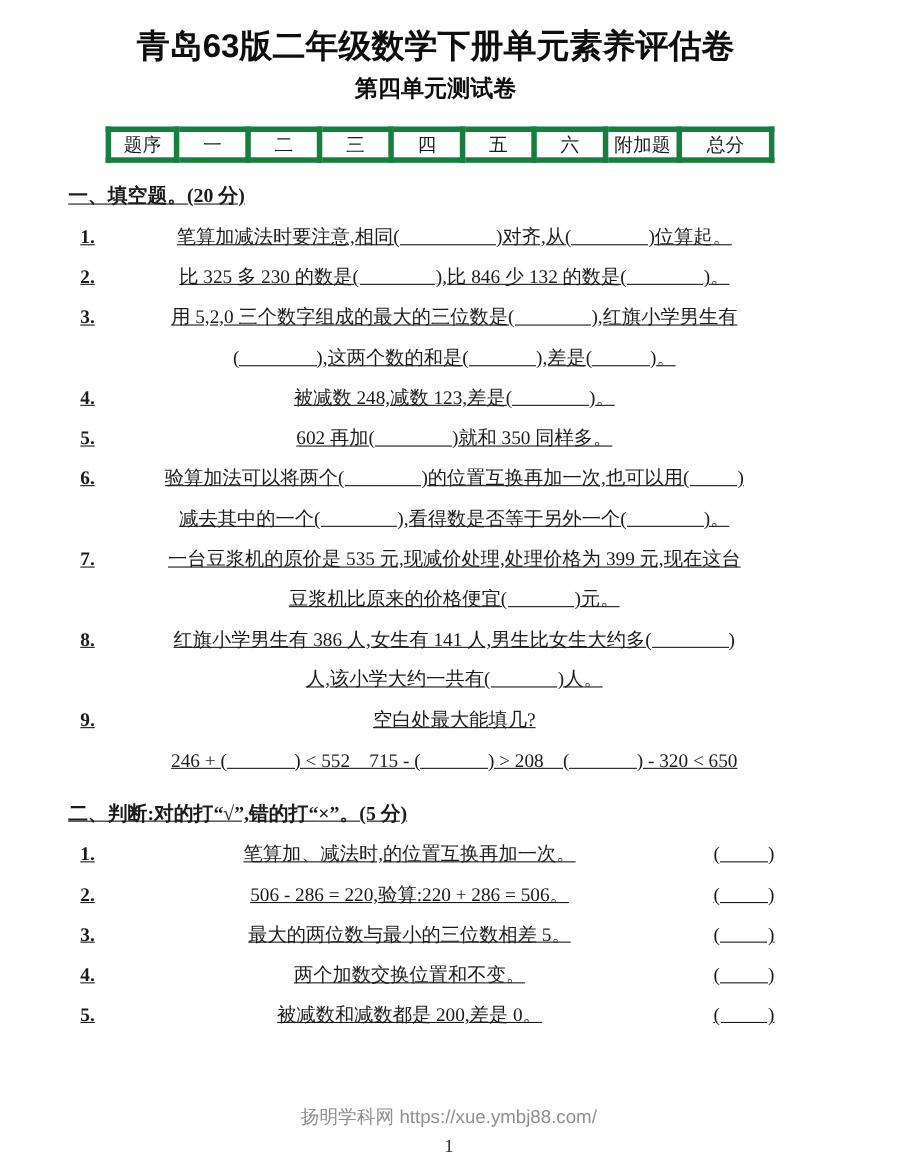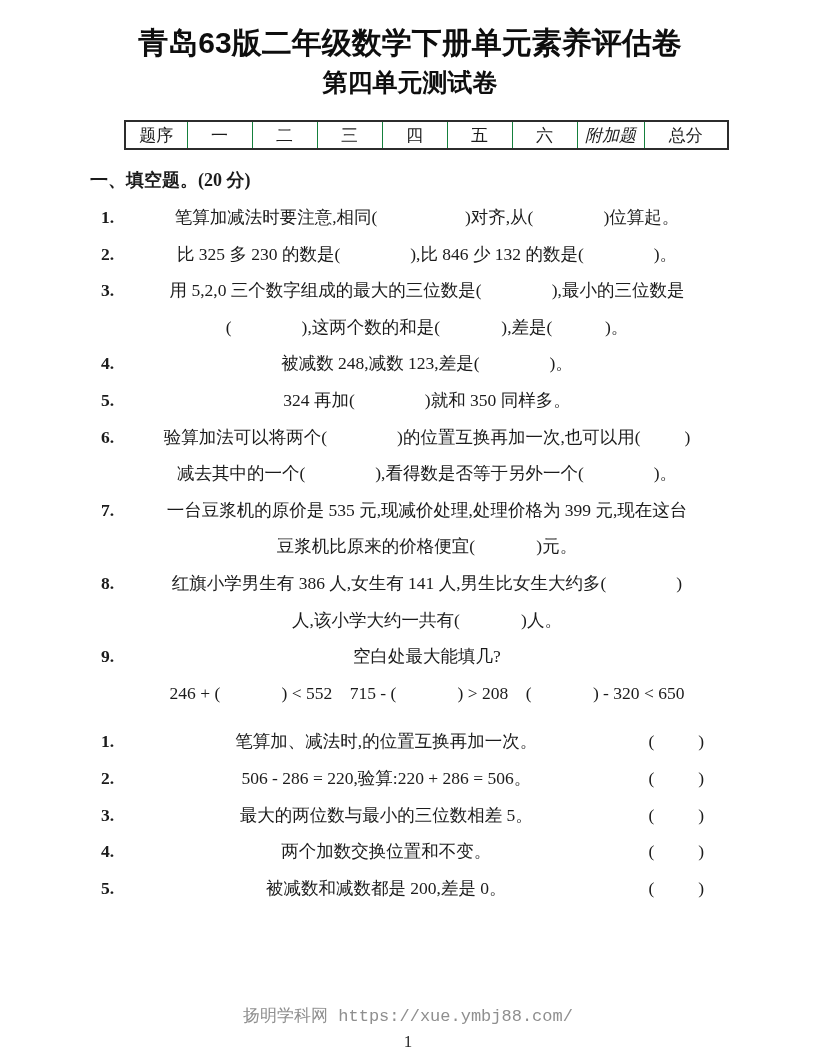--- a/index.html
+++ b/index.html
@@ -7,63 +7,63 @@
   body {
     background: #ffffff;
     color: #1b1b1b;
     font-family: "Liberation Serif", "DejaVu Serif", serif;
     position: relative;
     overflow: hidden;
   }
   .page {
     position: absolute;
     inset: 0;
-    padding: 24px 86px 0 90px;
+    padding: 24px 86px 0 62px;
   }
   .title {
     font-family: "Liberation Sans", "DejaVu Sans", sans-serif;
     font-weight: 700;
     font-size: 30px;
     line-height: 1.25;
     text-align: center;
     color: #0e0e0e;
   }
   .subtitle {
     font-weight: 700;
-    font-size: 25px;
+    font-size: 21px;
     line-height: 1.3;
     text-align: center;
     margin-top: 5px;
     color: #0e0e0e;
   }
   .info {
     text-align: center;
     font-size: 17px;
     margin-top: 25px;
     white-space: pre-wrap;
   }
   table.score-table {
     border-collapse: collapse;
     margin-top: 21px;
     margin-left: 34px;
     table-layout: fixed;
     border: 2px solid #2c2c2c;
   }
   table.score-table td {
-    border: 1px solid #15803d;
+    border: 5px solid #15803d;
     height: 28px;
     text-align: center;
     font-size: 17px;
     padding: 0 2px;
   }
   td.c-label { width: 62px; }
   td.c-num   { width: 65px; }
-  td.c-extra { width: 67px; font-style: italic; }
+  td.c-extra { width: 67px; }
   td.c-total { width: 84px; }
-  .section { margin-top: 12px; }
+  .section { margin-top: 12px; text-decoration: underline; }
   .sec-heading {
     font-weight: 700;
     font-size: 18px;
     line-height: 37px;
     white-space: pre-wrap;
   }
   .q {
     display: flex;
     align-items: flex-start;
     padding-left: 11px;
@@ -80,21 +80,21 @@
     text-align: center;
   }
   .judge-row { padding-right: 26px; }
   .judge-row .qwrap { display: flex; flex: 1 1 auto; }
   .bracket { white-space: pre; flex: 0 0 auto; }
   .footer {
     position: absolute;
     left: 0; right: 0;
     bottom: 29px;
     text-align: center;
-    font-family: Liberation Mono, monospace;
+    font-family: Liberation Sans, sans-serif;
     font-size: 17px;
     color: #8f8f8f;
   }
   .page-num {
     position: absolute;
     left: 0; right: 0;
     bottom: 4px;
     text-align: center;
     font-size: 17px;
     color: #2a2a2a;
@@ -130,30 +130,30 @@
     <div class="q">
       <span class="qnum">1.</span>
       <span class="qtext">笔算加减法时要注意,相同(                    )对齐,从(                )位算起。</span>
     </div>
     <div class="q">
       <span class="qnum">2.</span>
       <span class="qtext">比 325 多 230 的数是(                ),比 846 少 132 的数是(                )。</span>
     </div>
     <div class="q">
       <span class="qnum">3.</span>
-      <span class="qtext">用 5,2,0 三个数字组成的最大的三位数是(                ),最小的三位数是
+      <span class="qtext">用 5,2,0 三个数字组成的最大的三位数是(                ),红旗小学男生有
 (                ),这两个数的和是(              ),差是(            )。</span>
     </div>
     <div class="q">
       <span class="qnum">4.</span>
       <span class="qtext">被减数 248,减数 123,差是(                )。</span>
     </div>
     <div class="q">
       <span class="qnum">5.</span>
-      <span class="qtext">324 再加(                )就和 350 同样多。</span>
+      <span class="qtext">602 再加(                )就和 350 同样多。</span>
     </div>
     <div class="q">
       <span class="qnum">6.</span>
       <span class="qtext">验算加法可以将两个(                )的位置互换再加一次,也可以用(          )
 减去其中的一个(                ),看得数是否等于另外一个(                )。</span>
     </div>
     <div class="q">
       <span class="qnum">7.</span>
       <span class="qtext">一台豆浆机的原价是 535 元,现减价处理,处理价格为 399 元,现在这台
 豆浆机比原来的价格便宜(              )元。</span>
@@ -164,20 +164,21 @@
 人,该小学大约一共有(              )人。</span>
     </div>
     <div class="q">
       <span class="qnum">9.</span>
       <span class="qtext">空白处最大能填几?
 246 + (              ) &lt; 552　715 - (              ) &gt; 208　(              ) - 320 &lt; 650</span>
     </div>
   </div>
 
   <div class="section">
+    <div class="sec-heading">二、判断:对的打“√”,错的打“×”。(5 分)</div>
 
     <div class="q judge-row">
       <span class="qwrap">
         <span class="qnum">1.</span>
         <span class="qtext">笔算加、减法时,的位置互换再加一次。</span>
       </span>
       <span class="bracket">(          )</span>
     </div>
     <div class="q judge-row">
       <span class="qwrap">

